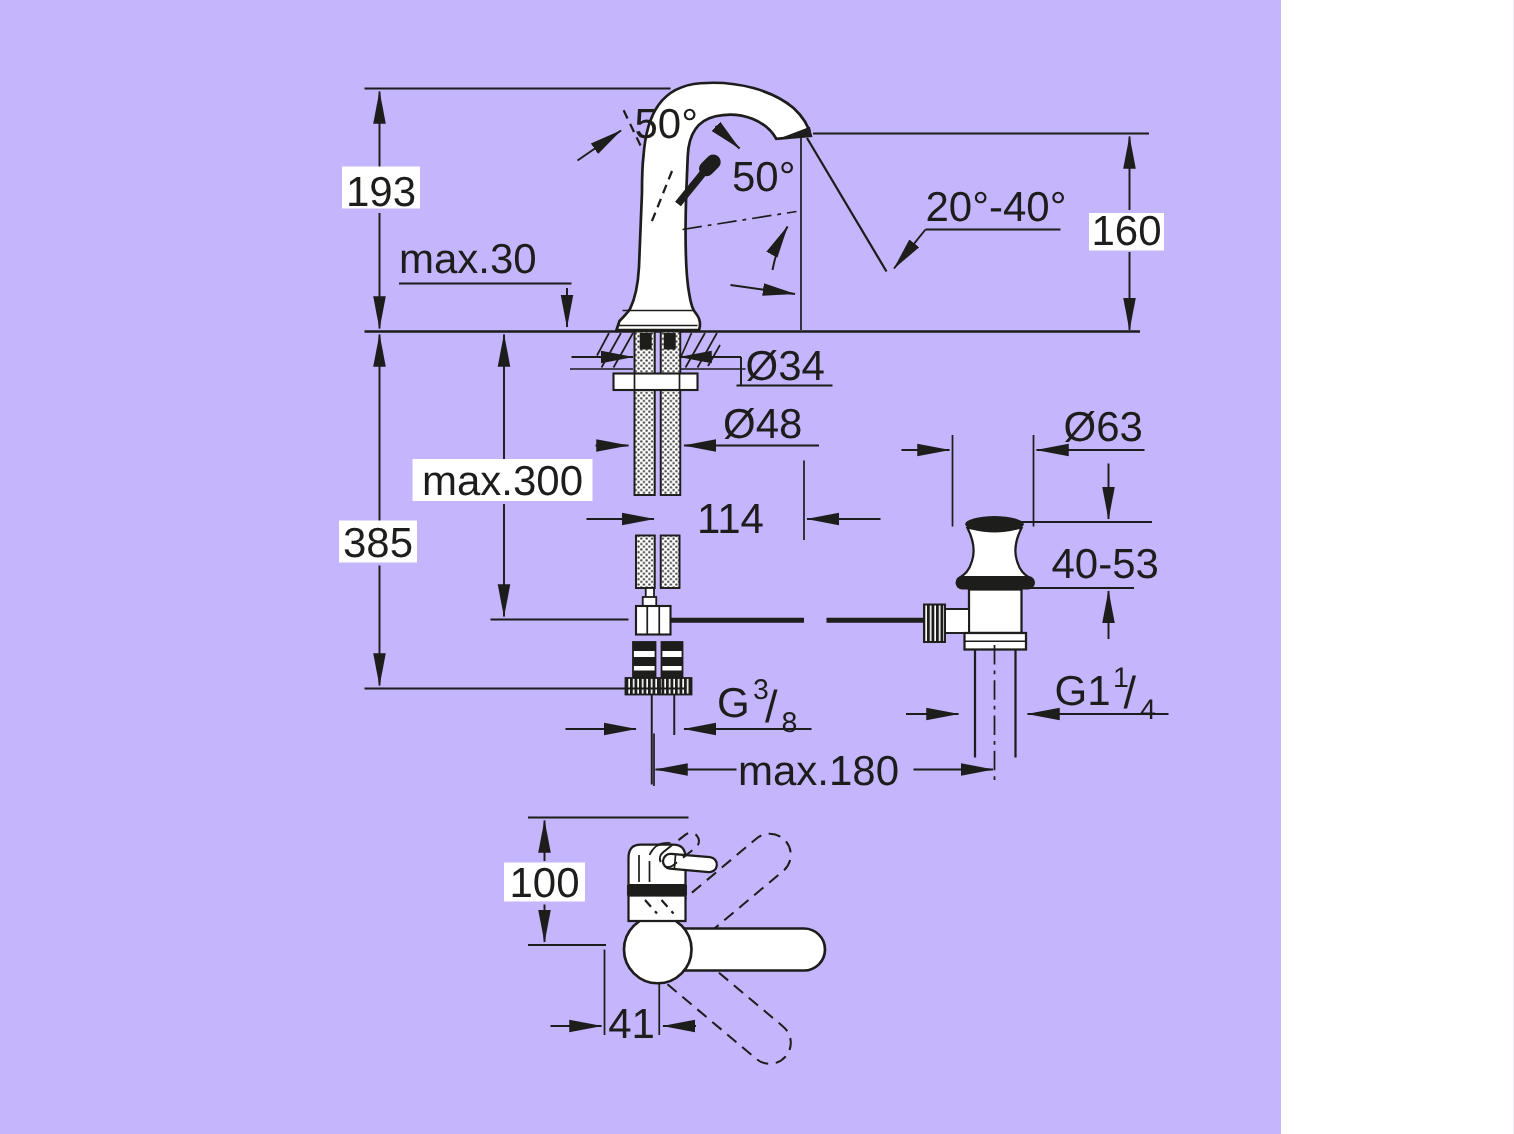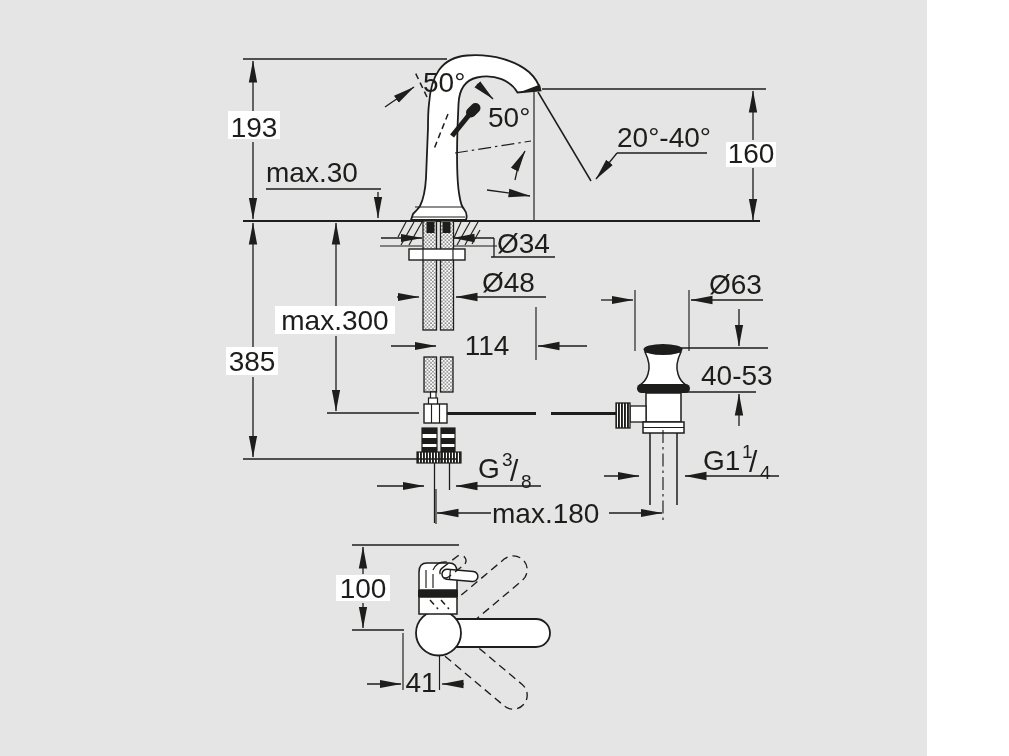--- a/index.html
+++ b/index.html
@@ -1,16 +1,16 @@
 <!DOCTYPE html>
 <html><head>
 <meta charset="utf-8">
 <style>
   html,body{margin:0;padding:0;background:#ffffff;}
-  .stage{position:relative;width:927px;height:756px;background:#e5e5e5;overflow:hidden;}
+  .stage{position:relative;width:854px;height:756px;background:#c4b5fd;overflow:hidden;}
   svg{position:absolute;left:0;top:0;}
   .ln{stroke:#1d1d1b;stroke-width:1.8;fill:none;}
   .md{stroke:#1d1d1b;stroke-width:1.5;fill:none;}
   .dl{stroke:#1d1d1b;stroke-width:1.3;fill:none;}
   .th{stroke:#1d1d1b;stroke-width:1.15;fill:none;}
   .rod{stroke:#1d1d1b;stroke-width:3.2;fill:none;}
   .dsh{stroke:#1d1d1b;stroke-width:1.5;fill:none;stroke-dasharray:6 4;}
   .dshc{stroke:#1d1d1b;stroke-width:1.35;fill:none;stroke-dasharray:8 5;}
   .dd{stroke:#1d1d1b;stroke-width:1.15;fill:none;stroke-dasharray:13 4 2.5 4;}
   .wht{fill:#ffffff;}

